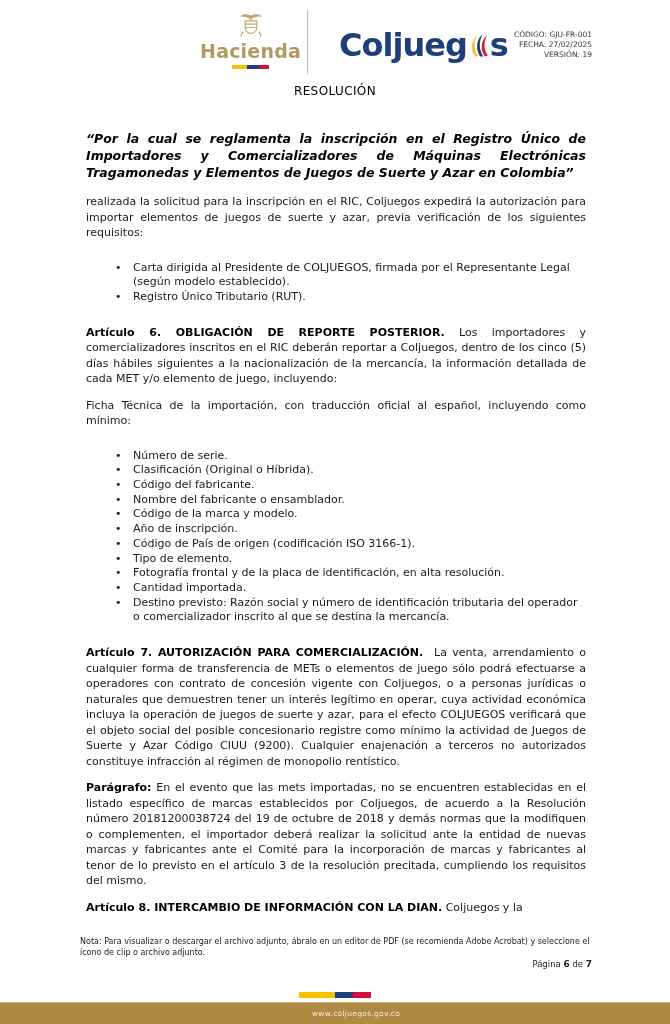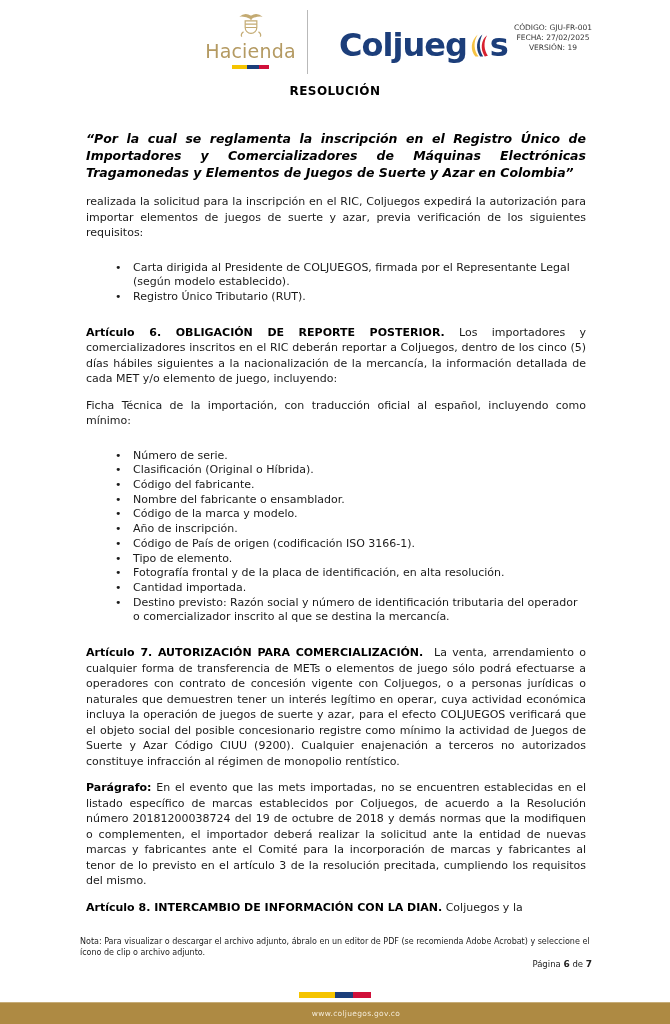--- a/index.html
+++ b/index.html
@@ -6,32 +6,32 @@
   .page{
     position:relative;
     width:670px;height:1024px;
     background:#ffffff;
     font-family:"DejaVu Sans","Liberation Sans",sans-serif;
     color:#1a1a1a;
     overflow:hidden;
   }
   
   .header{position:absolute;top:8px;left:0;width:670px;height:72px;}
-  .hacienda{position:absolute;left:198px;top:2px;width:105px;text-align:center;}
+  .hacienda{position:absolute;left:198px;top:2px;width:105px;text-align:center;font-weight:bold;}
   .crest{display:block;margin:0 auto;width:34px;height:30px;}
   .hacienda-word{font-size:19px;color:#B49A62;letter-spacing:.2px;line-height:22px;}
   .mini-flag{display:flex;width:38px;height:4px;margin:3px auto 0;}
   .mini-flag span:nth-child(1){background:#F5C400;flex:0 0 40%;}
   .mini-flag span:nth-child(2){background:#1C3E7A;flex:0 0 32%;}
   .mini-flag span:nth-child(3){background:#D0103A;flex:0 0 28%;}
   .logo-divider{position:absolute;left:307px;top:2px;width:1px;height:64px;background:#b9b9b9;}
   .coljuegos{position:absolute;left:319px;top:18px;font-size:32px;font-weight:bold;color:#1C3E7A;letter-spacing:-1px;white-space:nowrap;margin-left:20px;}
   .coljuegos .o-swirl{display:inline-block;width:21px;height:25px;vertical-align:-2px;margin:0 1px;}
-  .header-meta{position:absolute;right:78px;top:15px;text-align:center;font-size:7.5px;line-height:10px;color:#333;}
-  .doc-type{position:absolute;top:84px;left:0;width:670px;text-align:center;font-size:12px;font-weight:bold;letter-spacing:.4px;color:#000;}
+  .header-meta{position:absolute;right:78px;top:22px;text-align:right;font-size:7.5px;line-height:10px;color:#333;}
+  .doc-type{position:absolute;top:84px;left:0;width:670px;text-align:center;font-size:12px;font-weight:normal;letter-spacing:.4px;color:#000;}
   
   .content{position:absolute;top:130px;left:86px;width:500px;}
   .quote-title{
     margin:0 0 13px 0;
     font-size:12.5px;font-weight:bold;font-style:italic;
     line-height:17px;text-align:justify;color:#000;
   }
   .para{margin:11px 0;font-size:11px;line-height:15.5px;text-align:justify;}
   .para b{color:#000;}
   .bullets{margin:20px 0;padding:0 0 0 29px;list-style:none;}

